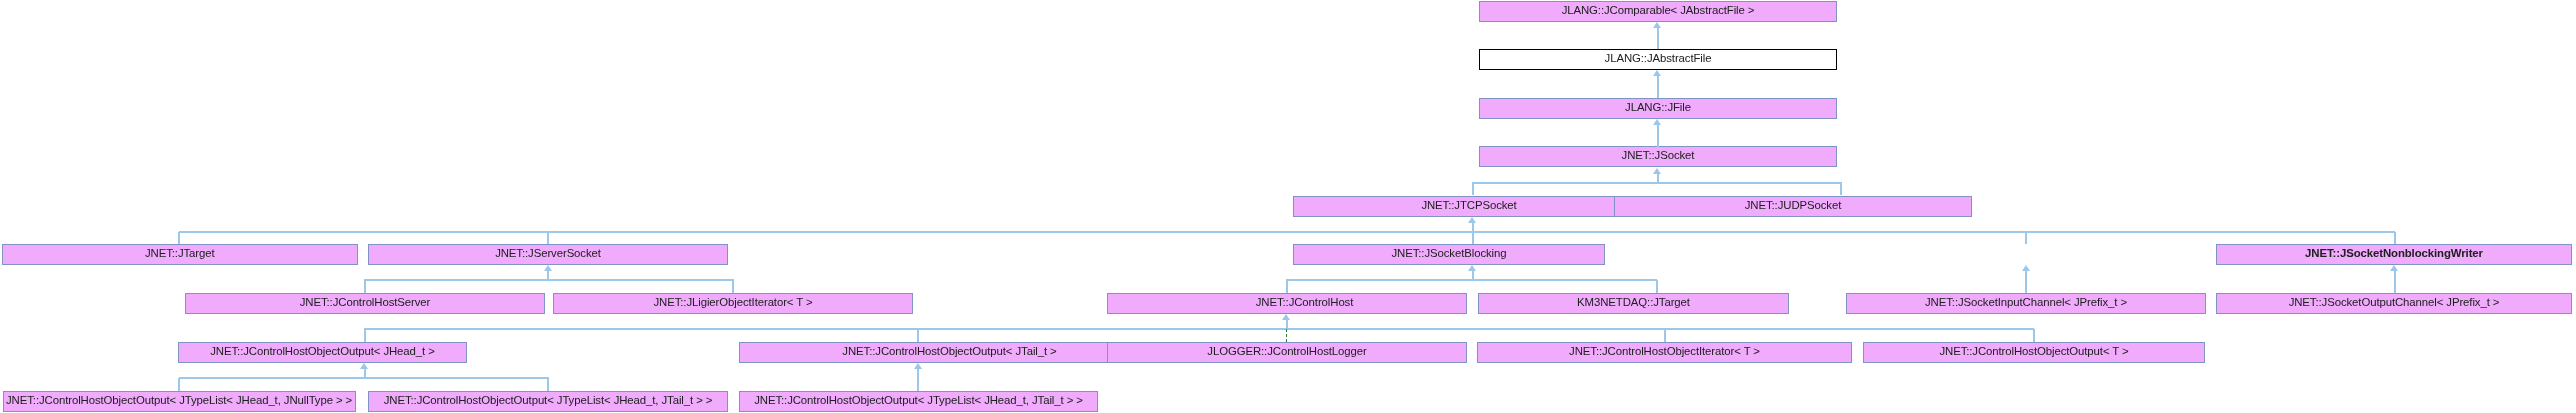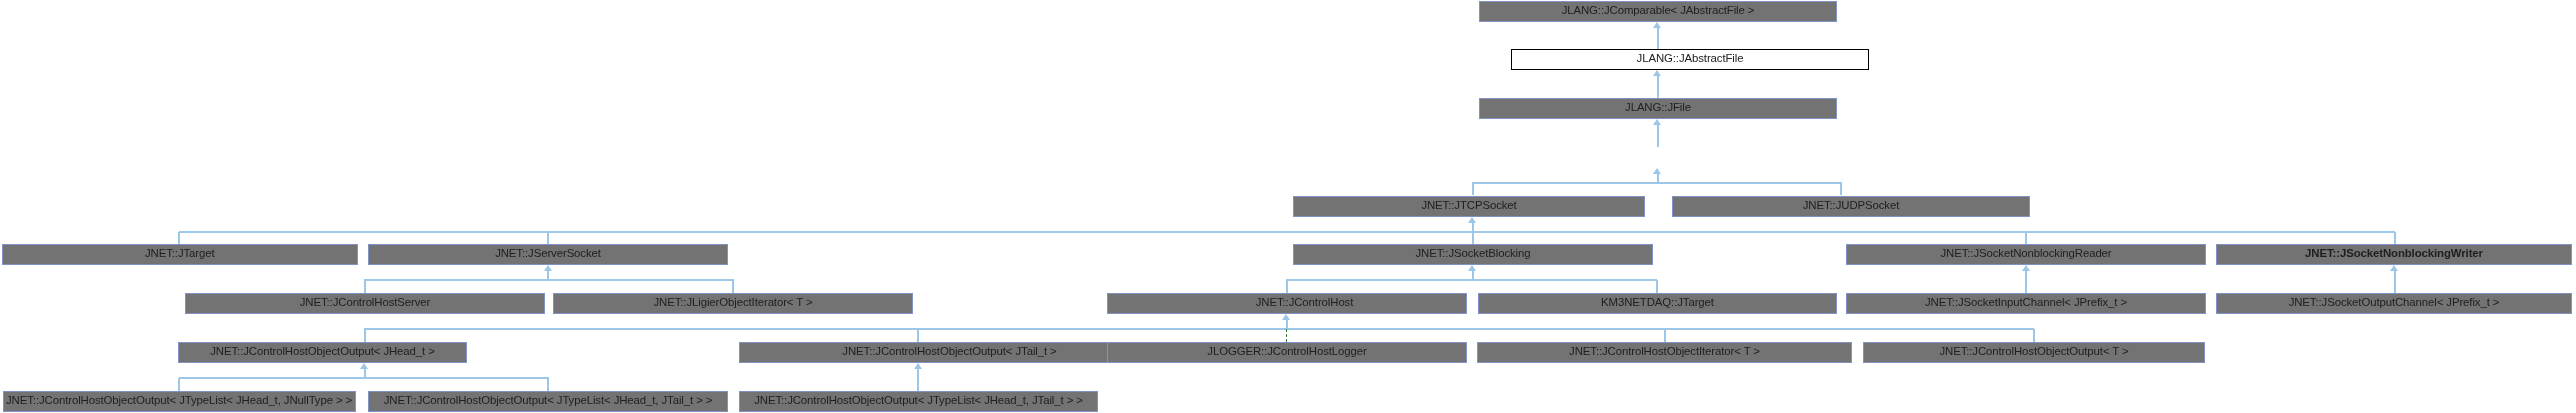--- a/index.html
+++ b/index.html
@@ -1,48 +1,48 @@
 <!DOCTYPE html>
 <html style="font-size:14px"><head>
 <meta charset="utf-8">
 <style>
   html,body{margin:0;padding:0;background:#ffffff;}
   #diagram{position:relative;width:2576px;height:414px;background:#ffffff;overflow:hidden;
            font-family:"Liberation Sans","DejaVu Sans",sans-serif;font-size:11.4px;color:#202020;}
-  .node{position:absolute;box-sizing:border-box;height:21px;border:1.8px solid #8193c6;background:#737373;
+  .node{position:absolute;box-sizing:border-box;height:21px;border:1.8px solid #8193c6;background:#f0abfc;
         text-align:center;line-height:17.5px;white-space:nowrap;letter-spacing:-0.1px;cursor:pointer;}
   .node.current{background:#ffffff;border-color:#000000;cursor:default;}
   .vline{position:absolute;width:1.8px;background:#9cc7e8;}
   .hline{position:absolute;height:1.8px;background:#9cc7e8;}
   .vdash{position:absolute;width:0;border-left:1.8px dashed #2e7d32;}
   .arrow{position:absolute;width:0;height:0;border-left:4.4px solid transparent;
          border-right:4.4px solid transparent;border-bottom:6.1px solid #9cc7e8;}
 </style>
 </head>
 <body>
 
 <div id="diagram">
 
   <div class="node" style="left:1479px;top:0.9px;width:358px;">JLANG::JComparable&lt; JAbstractFile &gt;</div>
-  <div class="node current" style="left:1479px;top:49px;width:358px;margin-left:32px;">JLANG::JAbstractFile</div>
+  <div class="node current" style="left:1479px;top:49px;width:358px;">JLANG::JAbstractFile</div>
   <div class="node" style="left:1479px;top:98px;width:358px;">JLANG::JFile</div>
+  <div class="node" style="left:1479px;top:146px;width:358px;">JNET::JSocket</div>
 
   <div class="node" style="left:1293px;top:196px;width:352px;">JNET::JTCPSocket</div>
-  <div class="node" style="left:1672px;top:196px;width:358px;">JNET::JUDPSocket</div>
+  <div class="node" style="left:1614px;top:196px;width:358px;">JNET::JUDPSocket</div>
 
   <div class="node" style="left:1.8px;top:244px;width:356px;">JNET::JTarget</div>
   <div class="node" style="left:368px;top:244px;width:360px;">JNET::JServerSocket</div>
-  <div class="node" style="left:1293px;top:244px;width:360px;">JNET::JSocketBlocking</div>
-  <div class="node" style="left:1846px;top:244px;width:360px;">JNET::JSocketNonblockingReader</div>
+  <div class="node" style="left:1293px;top:244px;width:312px;">JNET::JSocketBlocking</div>
   <div class="node" style="left:2216px;top:244px;width:356px;font-weight:bold;">JNET::JSocketNonblockingWriter</div>
 
   <div class="node" style="left:185px;top:293px;width:360px;">JNET::JControlHostServer</div>
   <div class="node" style="left:553px;top:293px;width:360px;">JNET::JLigierObjectIterator&lt; T &gt;</div>
   <div class="node" style="left:1107px;top:293px;width:360px;padding-left:35px;">JNET::JControlHost</div>
-  <div class="node" style="left:1478px;top:293px;width:359px;text-align:center;">KM3NETDAQ::JTarget</div>
+  <div class="node" style="left:1478px;top:293px;width:311px;text-align:center;">KM3NETDAQ::JTarget</div>
   <div class="node" style="left:1846px;top:293px;width:360px;">JNET::JSocketInputChannel&lt; JPrefix_t &gt;</div>
   <div class="node" style="left:2216px;top:293px;width:356px;">JNET::JSocketOutputChannel&lt; JPrefix_t &gt;</div>
 
   <div class="node" style="left:178px;top:342px;width:289px;">JNET::JControlHostObjectOutput&lt; JHead_t &gt;</div>
   <div class="node" style="left:739px;top:342px;width:421px;">JNET::JControlHostObjectOutput&lt; JTail_t &gt;</div>
   <div class="node" style="left:1107px;top:342px;width:360px;">JLOGGER::JControlHostLogger</div>
   <div class="node" style="left:1477px;top:342px;width:375px;">JNET::JControlHostObjectIterator&lt; T &gt;</div>
   <div class="node" style="left:1863px;top:342px;width:342px;">JNET::JControlHostObjectOutput&lt; T &gt;</div>
 
   <div class="node" style="left:2.6px;top:391px;width:353px;">JNET::JControlHostObjectOutput&lt; JTypeList&lt; JHead_t, JNullType &gt; &gt;</div>

